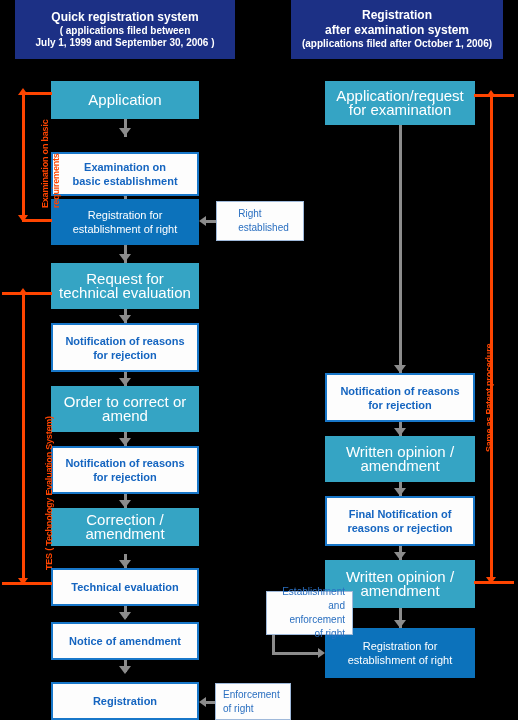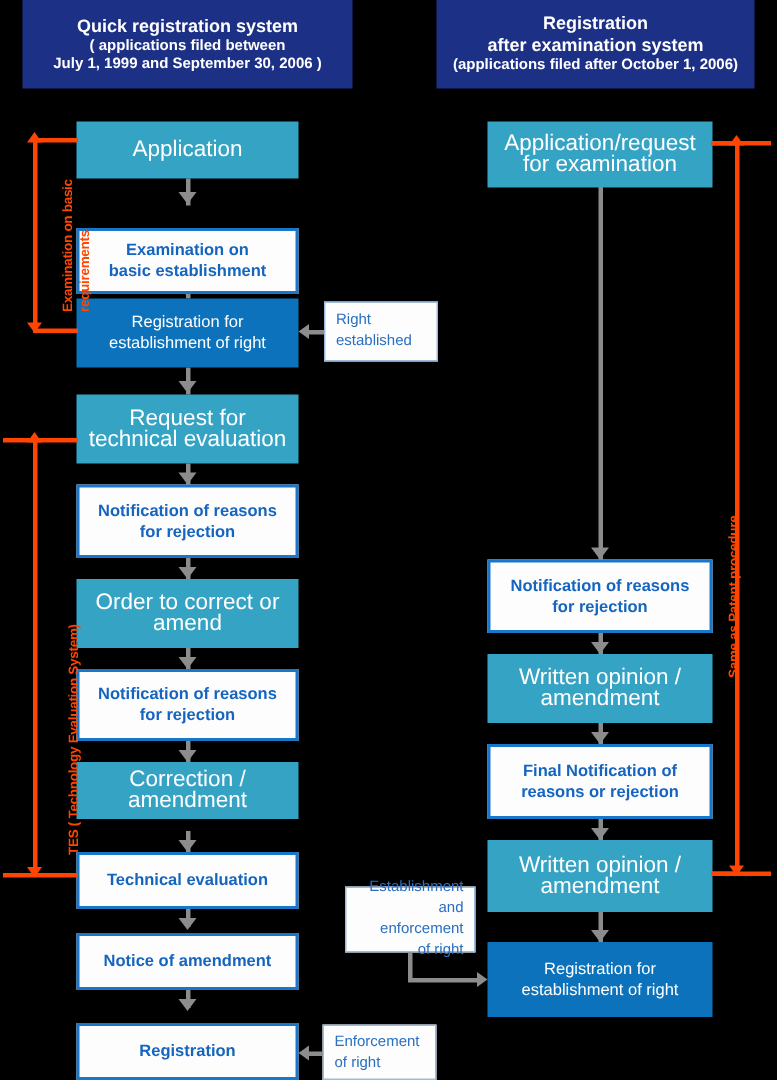--- a/index.html
+++ b/index.html
@@ -18,21 +18,21 @@
   
   .b-teal{background:#35a4c4;color:#fff;font-size:15px;}
   
   .b-blue{background:#0c72bb;color:#fff;font-size:11px;}
   
   .b-white{background:#fdfdfd;color:#1565c0;font-size:11px;font-weight:bold;
            border:2.5px solid #1877c9;}
   
   .b-note{background:#fdfdfd;color:#2a6fc0;font-size:10px;border:1px solid #9fb9da;
           text-align:left;justify-content:flex-start;padding-left:7px;}
-  .b-note.right-al{text-align:right;justify-content:center;padding-right:7px;padding-left:4px;}
+  .b-note.right-al{text-align:right;justify-content:center;padding-right:7px;padding-left:4px;margin-left:36px;}
 
   
   .vline{position:absolute;background:#8c8c8c;width:3px;}
   .hline{position:absolute;background:#8c8c8c;height:3px;}
   .arr-d{position:absolute;width:0;height:0;border-left:6px solid transparent;
          border-right:6px solid transparent;border-top:8px solid #8c8c8c;}
   .arr-l{position:absolute;width:0;height:0;border-top:5px solid transparent;
          border-bottom:5px solid transparent;border-right:7px solid #8c8c8c;}
   .arr-r{position:absolute;width:0;height:0;border-top:5px solid transparent;
          border-bottom:5px solid transparent;border-left:7px solid #8c8c8c;}
@@ -202,21 +202,21 @@
       </div>
   </div>
 
   <div class="box b-blue" style="left:325px;top:628px;width:150px;height:50px;">
     <div>
         <span>Registration for</span>
          <span>establishment of right</span>
       </div>
   </div>
 
-  <div class="box b-note" style="left:216px;top:201px;width:76px;height:40px;">
+  <div class="box b-note" style="left:216px;top:201px;width:88px;height:40px;justify-content:center;">
     <div>
         <span>Right</span>
          <span>established</span>
       </div>
   </div>
   <div class="hline" style="left:205px;top:219.5px;width:11px;"></div>
   <div class="arr-l" style="left:199px;top:216px;"></div>
 
   <div class="box b-note right-al" style="left:230px;top:591px;width:87px;height:44px;">
     <div>

